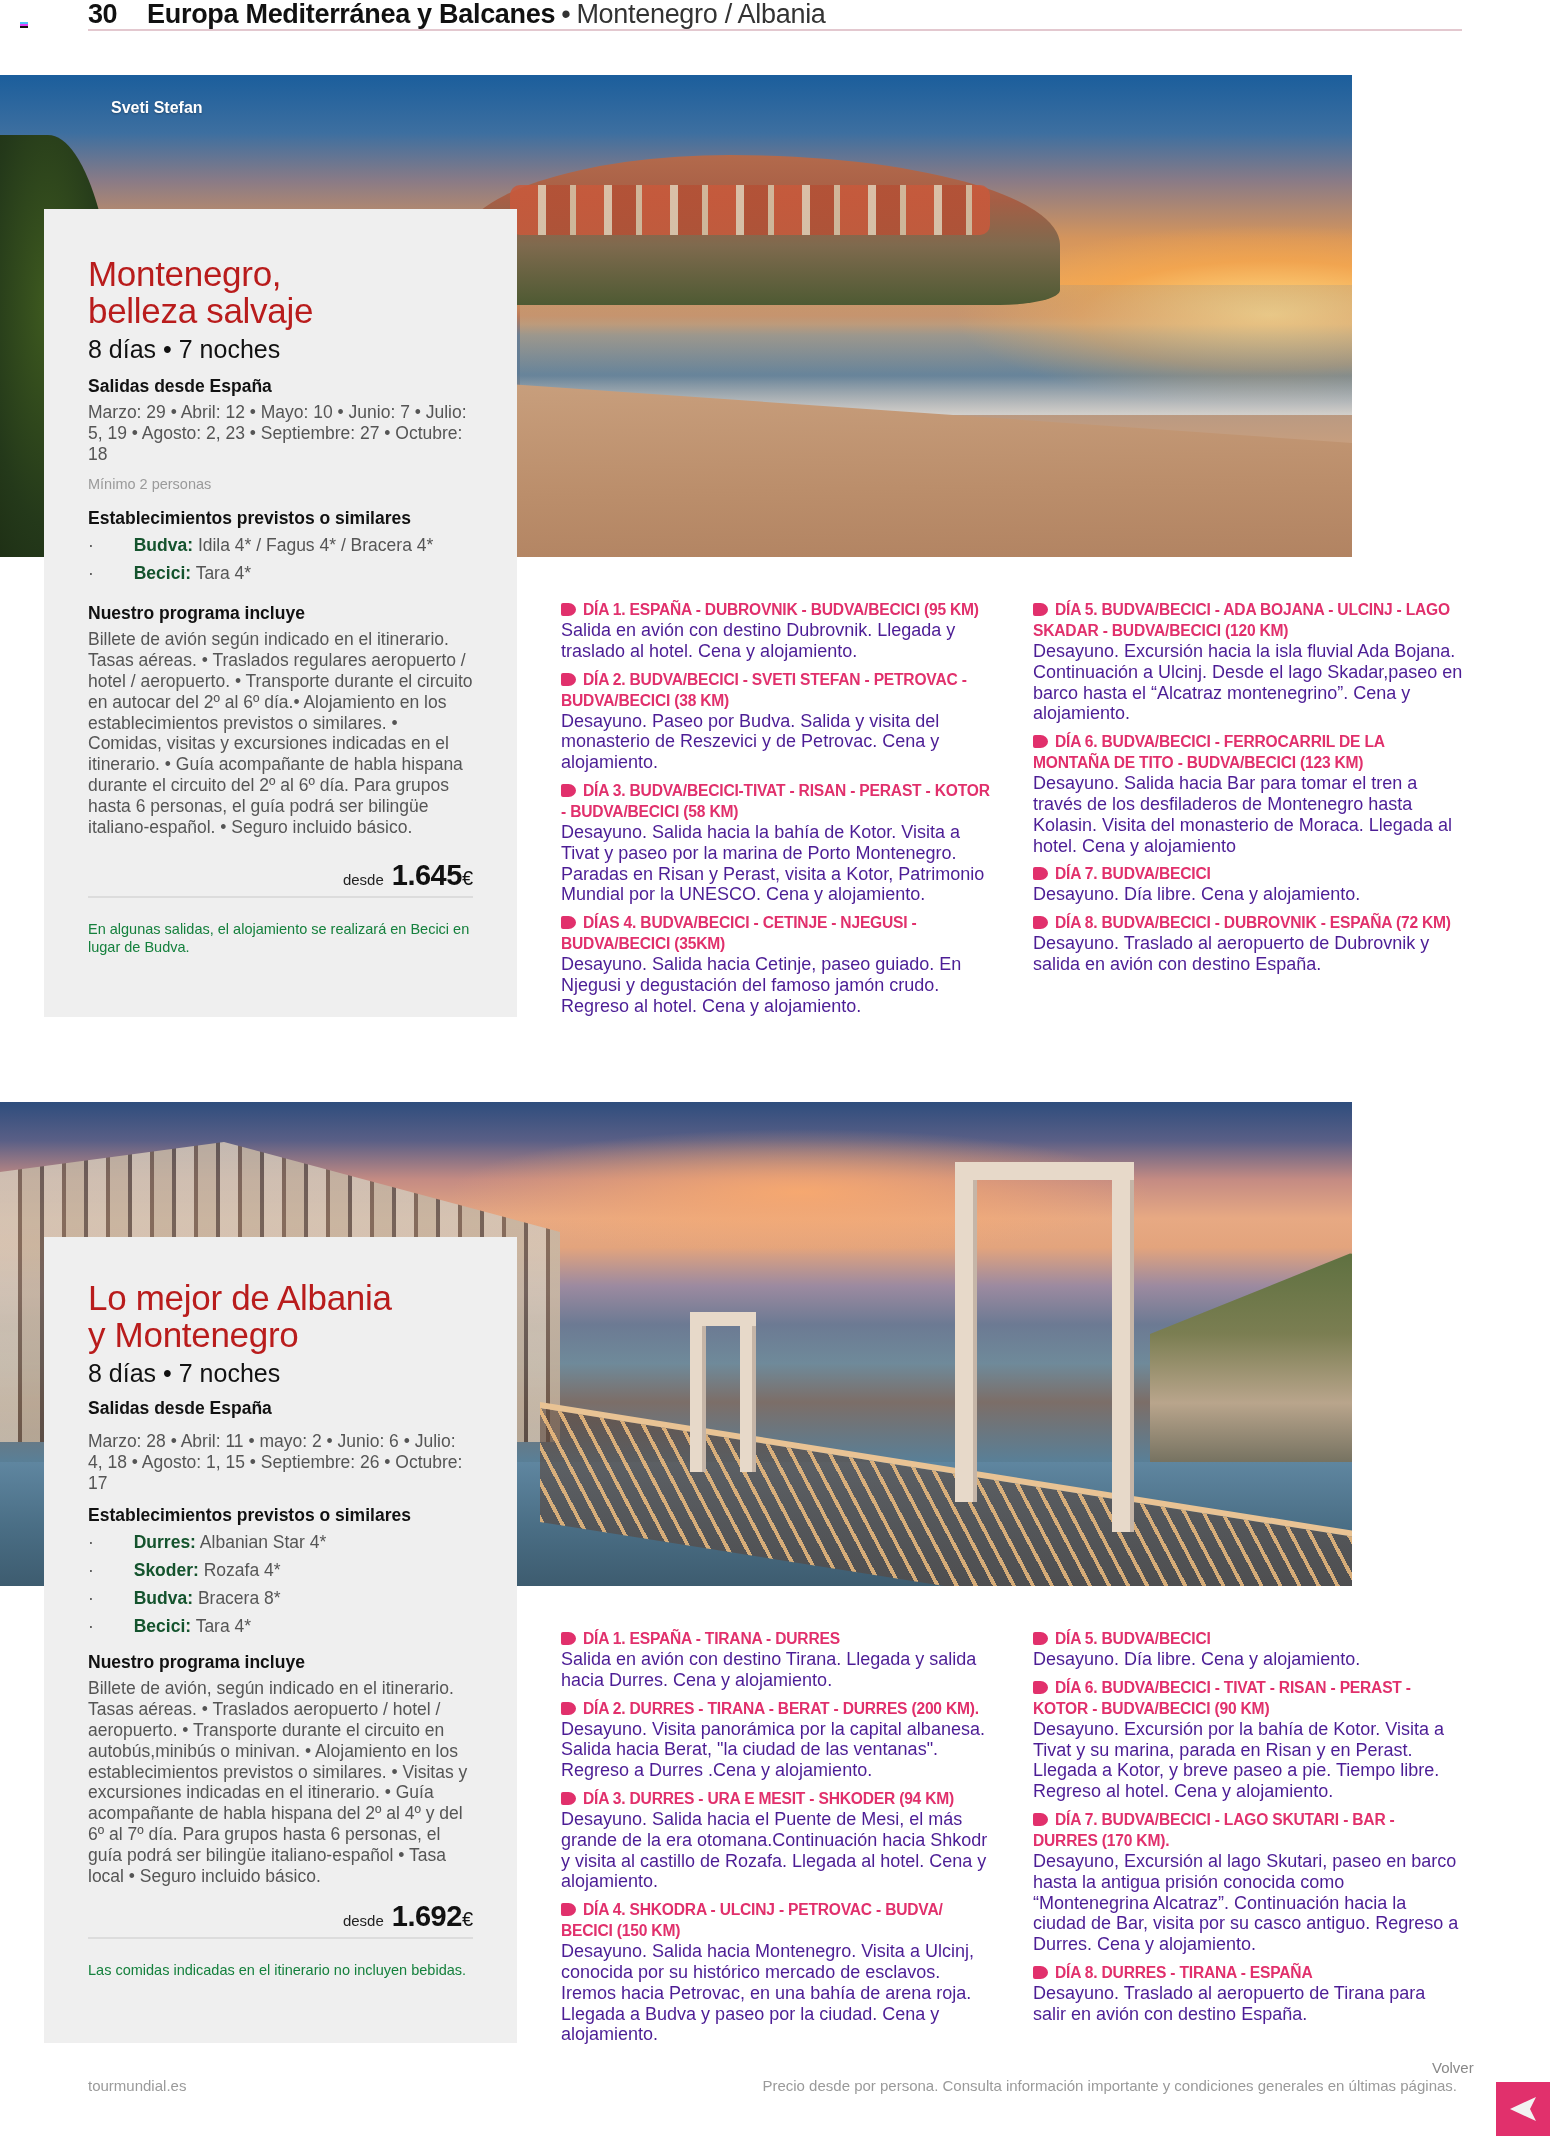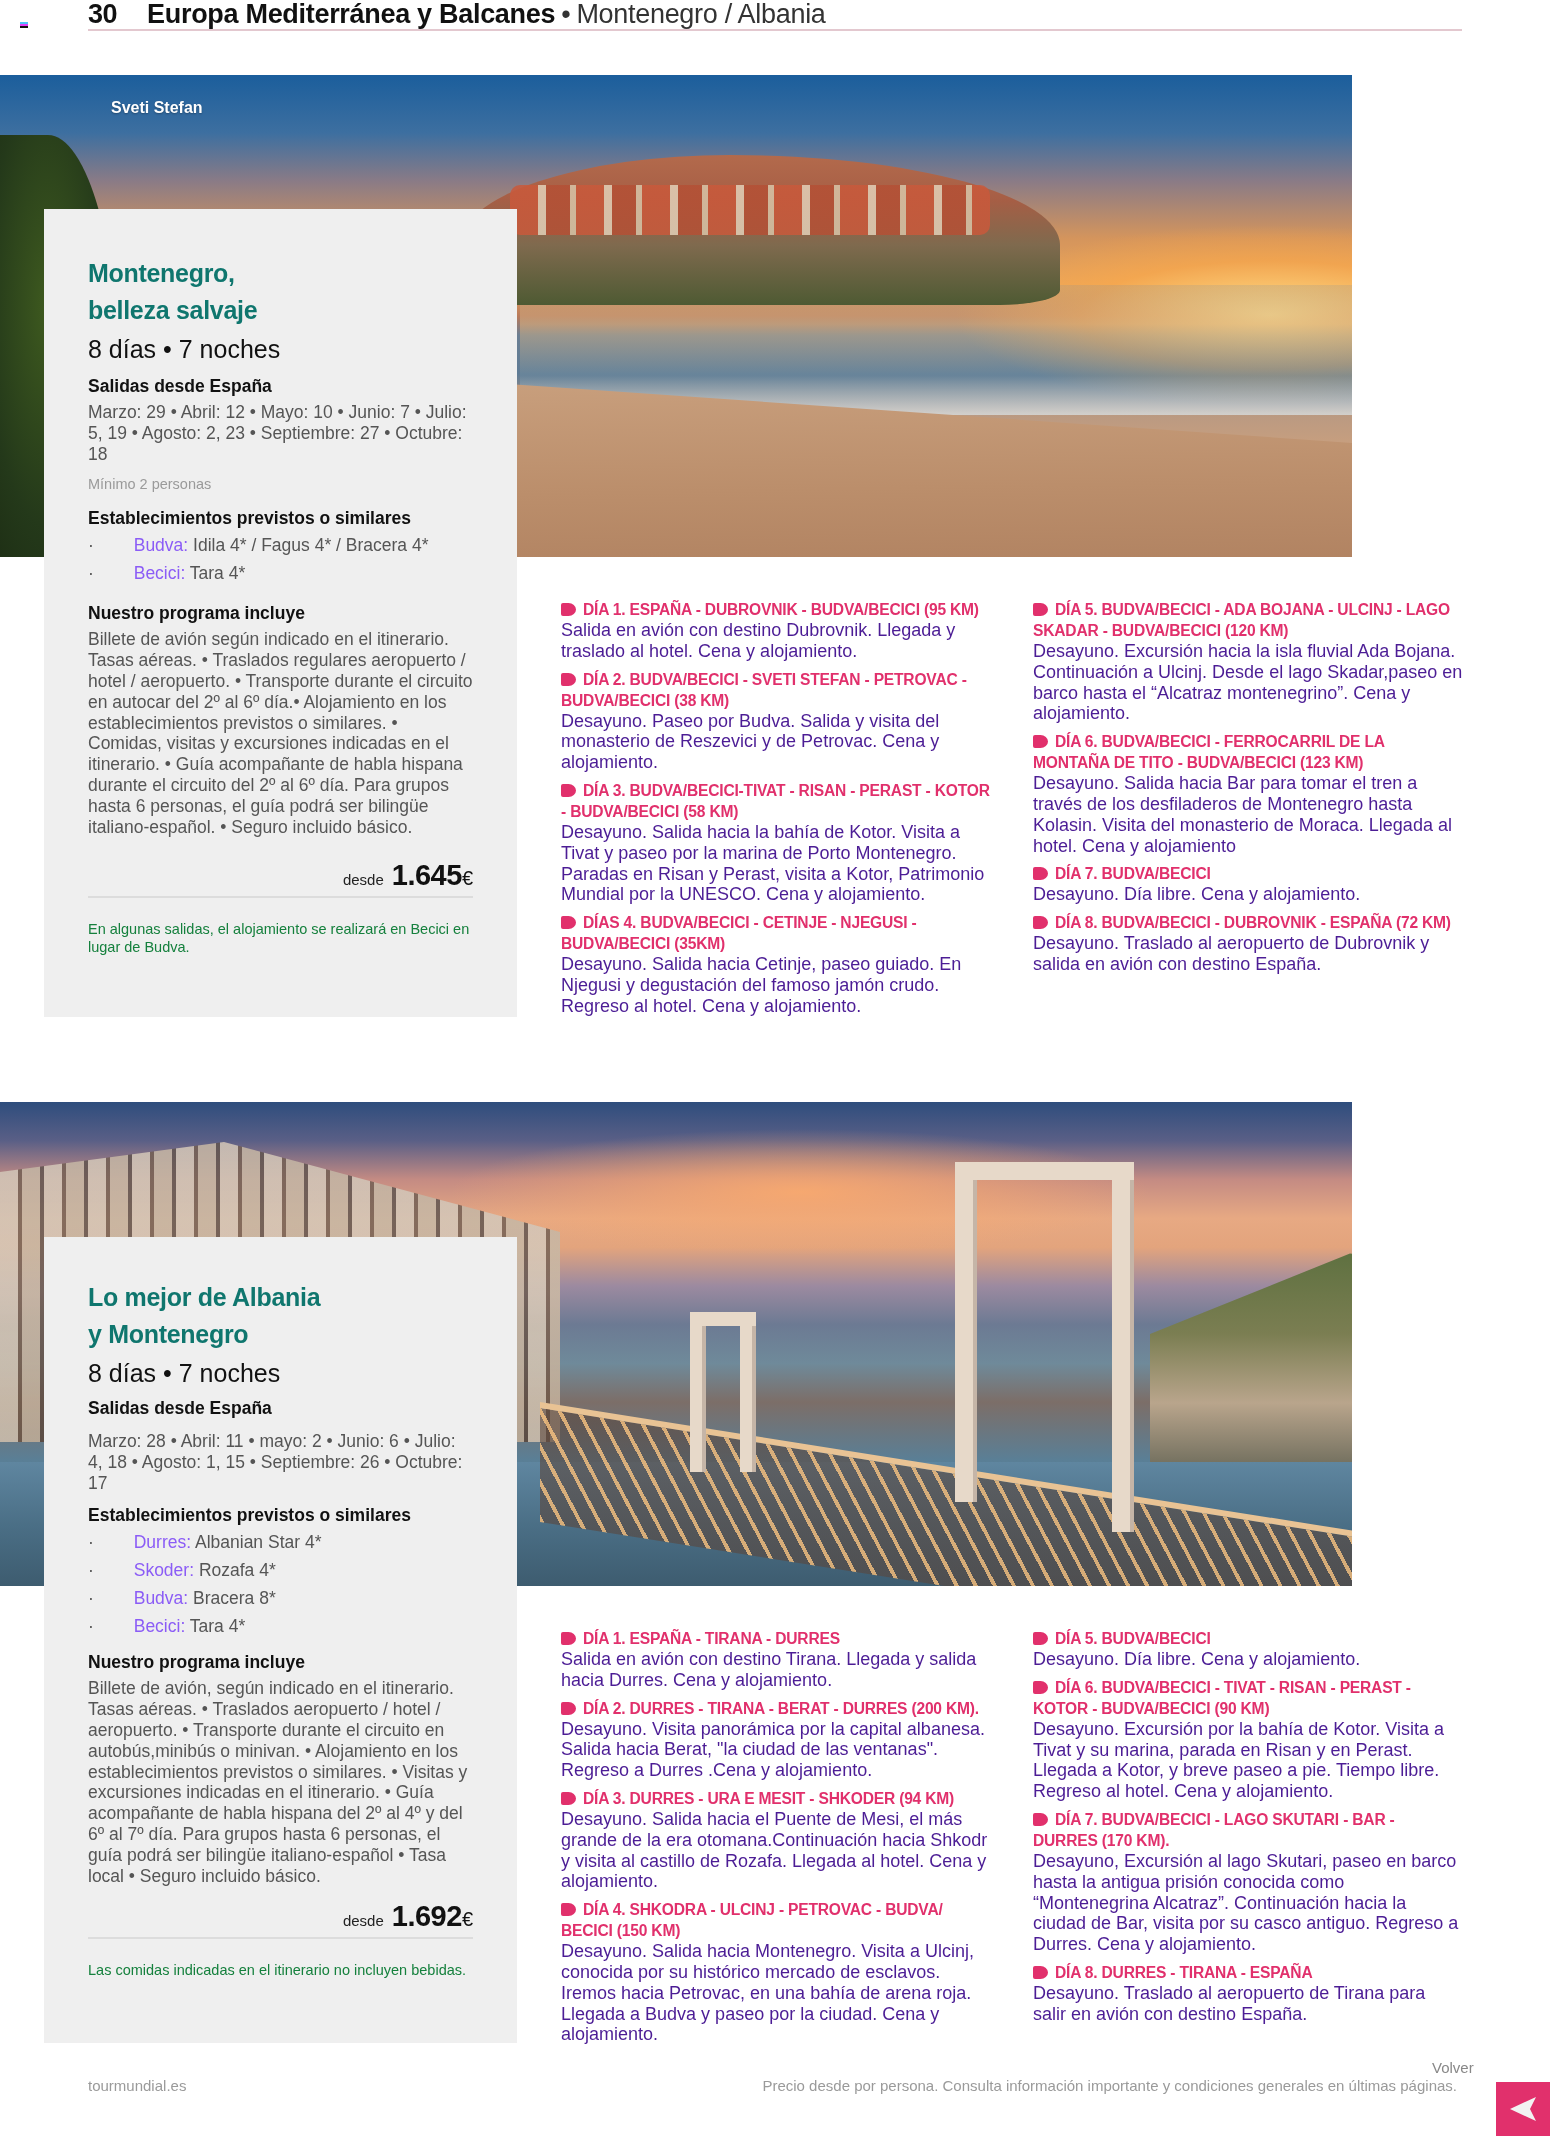--- a/index.html
+++ b/index.html
@@ -52,27 +52,27 @@
   .hero2 .bridge-deck { position: absolute; left: 540px; top: 300px; width: 1050px; height: 120px;
     background: repeating-linear-gradient(60deg, rgba(230,180,120,0.9) 0 4px, rgba(90,70,60,0.6) 4px 18px);
     transform: skewY(9deg); transform-origin: left top; border-top: 6px solid #e9c394; }
   .hero2 .tower { position: absolute; width: 16px; background: #e7d9c9; box-shadow: inset -4px 0 0 rgba(120,100,90,0.3); }
   .hero2 .tower-beam { position: absolute; height: 14px; background: #e7d9c9; }
 
   
   .card { position: absolute; left: 44px; width: 473px; background: #efefef; padding: 0 44px 0 44px; }
   .card1 { top: 209px; height: 808px; }
   .card2 { top: 1237px; height: 806px; }
-  .card-title { font-family: "Liberation Sans", sans-serif; font-weight: 700; color: #0f766e; font-size: 25px; line-height: 37px; letter-spacing: -0.3px; }
+  .card-title { font-family: "Liberation Sans", sans-serif; font-weight: 400; color: #b91c1c; font-size: 35px; line-height: 37px; letter-spacing: -0.3px; }
   .card-duration { font-family: "Liberation Sans", sans-serif; font-size: 25px; color: #111; margin-top: 6px; }
   .card-h { font-family: "Liberation Sans", sans-serif; font-weight: 700; font-size: 17.5px; color: #111; }
   .card-text { font-family: "Liberation Sans", sans-serif; font-size: 17.5px; color: #555; line-height: 20.8px; }
   .card-min { font-family: "Liberation Sans", sans-serif; font-size: 14.5px; color: #9a9a9a; }
   .hotel-row { font-family: "Liberation Sans", sans-serif; font-size: 17.5px; color: #555; line-height: 28px; }
-  .hotel-row b { color: #8b5cf6; font-weight: 400; padding-left: 35px; }
+  .hotel-row b { color: #14532d; font-weight: 700; padding-left: 35px; }
   .price-row { display: flex; justify-content: flex-end; align-items: baseline; border-bottom: 2px solid #dcdcdc; padding-bottom: 4px; }
   .price-from { font-family: "Liberation Sans", sans-serif; font-size: 15px; color: #222; margin-right: 8px; }
   .price-val { font-family: "Liberation Sans", sans-serif; font-weight: 700; font-size: 29px; color: #111; letter-spacing: -0.5px; }
   .price-cur { font-family: "Liberation Sans", sans-serif; font-size: 20px; color: #111; }
   .card-note { font-family: "Liberation Sans", sans-serif; font-size: 14.5px; color: #15803d; line-height: 18px; }
 
   
   .itin-col { position: absolute; width: 430px; }
   .day { margin-bottom: 7px; }
   .day-head { font-family: "Liberation Sans", sans-serif; font-weight: 700; font-size: 15.6px; color: #e1306c; line-height: 21px; letter-spacing: -0.2px; }

